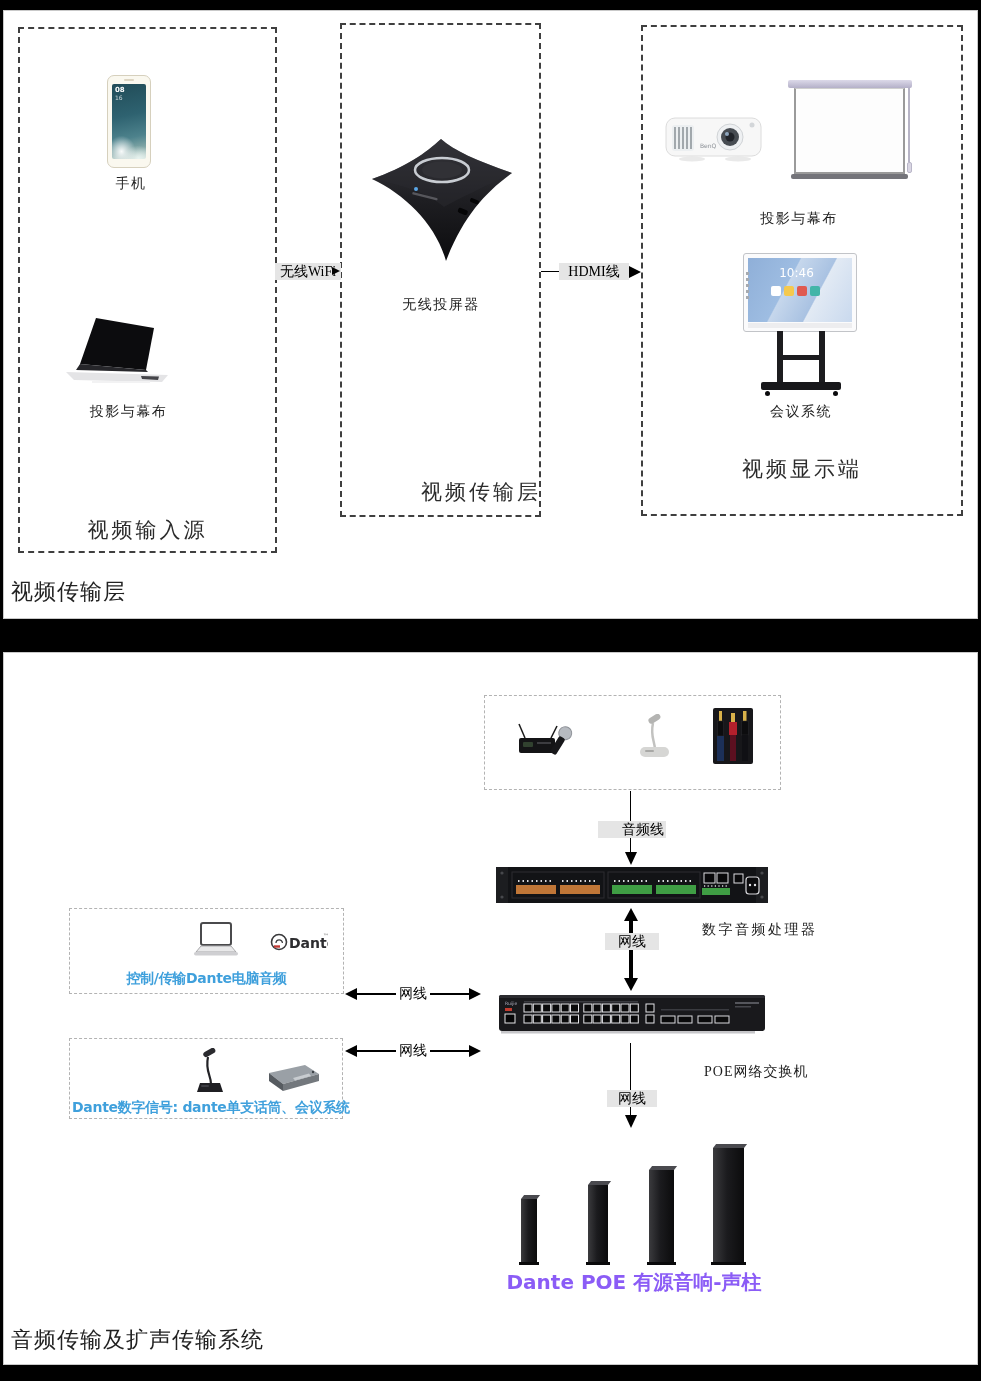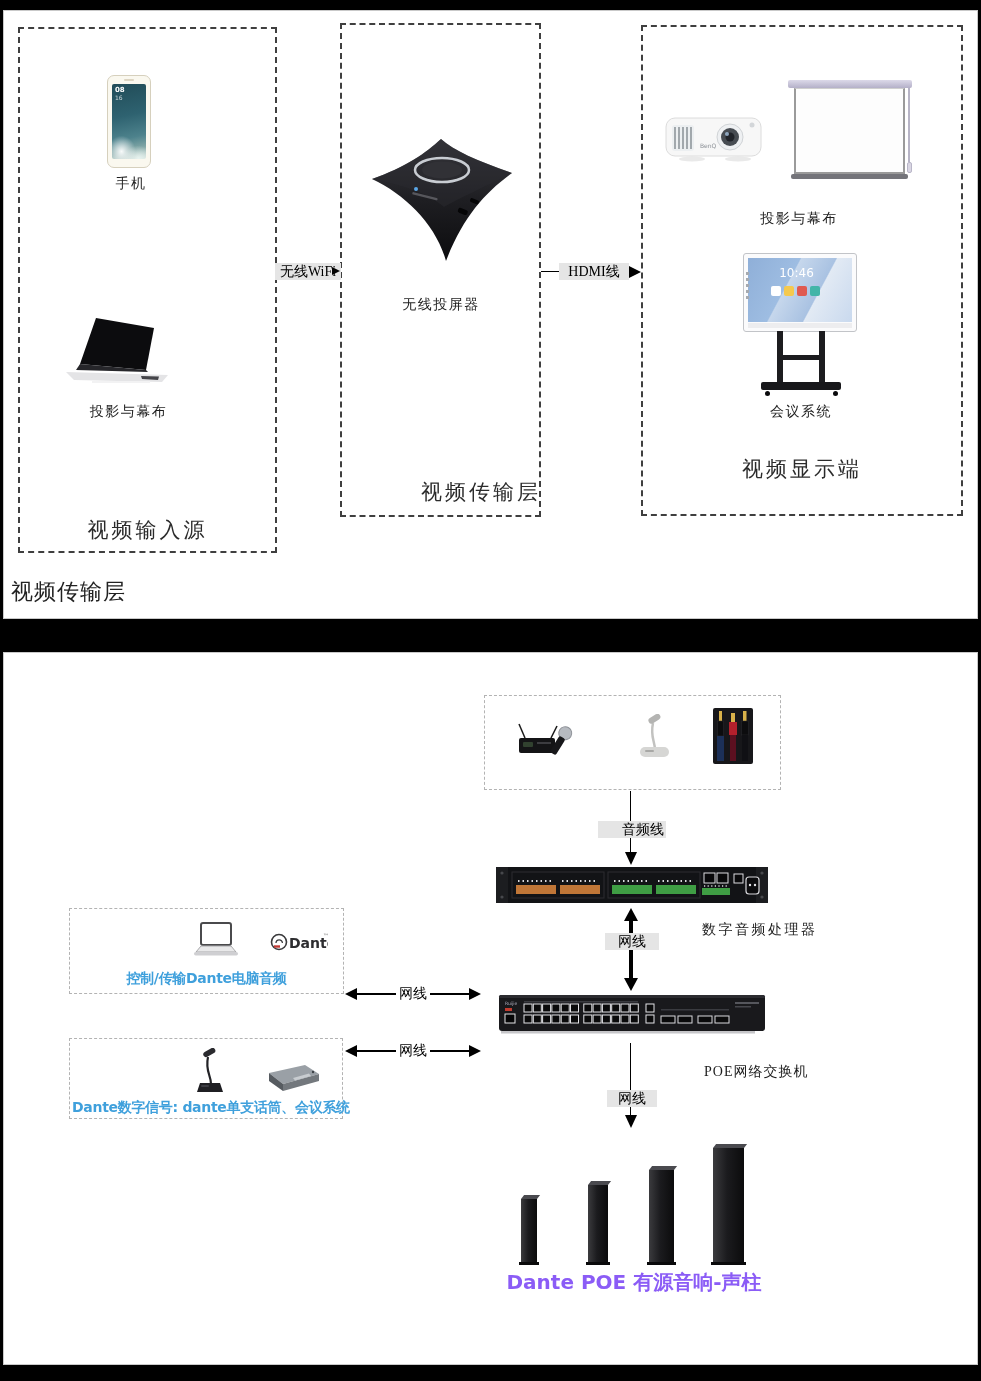--- a/index.html
+++ b/index.html
@@ -351,13 +351,14 @@
     <div class="tri-r2" style="right:0;top:0;"></div>
     <div class="lbl">网线</div>
   </div>
 
   <div class="speaker" style="left:517px;top:546px;width:16px;height:64px;"></div>
   <div class="speaker" style="left:584px;top:532px;width:20px;height:78px;"></div>
   <div class="speaker" style="left:645px;top:517px;width:25px;height:93px;"></div>
   <div class="speaker" style="left:709px;top:495px;width:31px;height:115px;"></div>
   <div class="speakers-label" style="left:420px;top:616px;width:420px;">Dante POE 有源音响-声柱</div>
 
+  <div class="sys-label" style="left:7px;top:672px;">音频传输及扩声传输系统</div>
 </div>
 
 </body></html>

